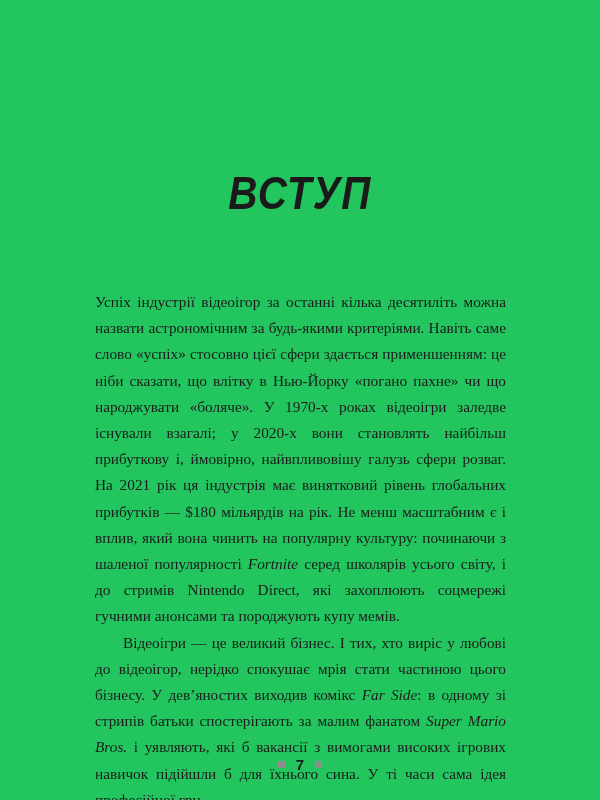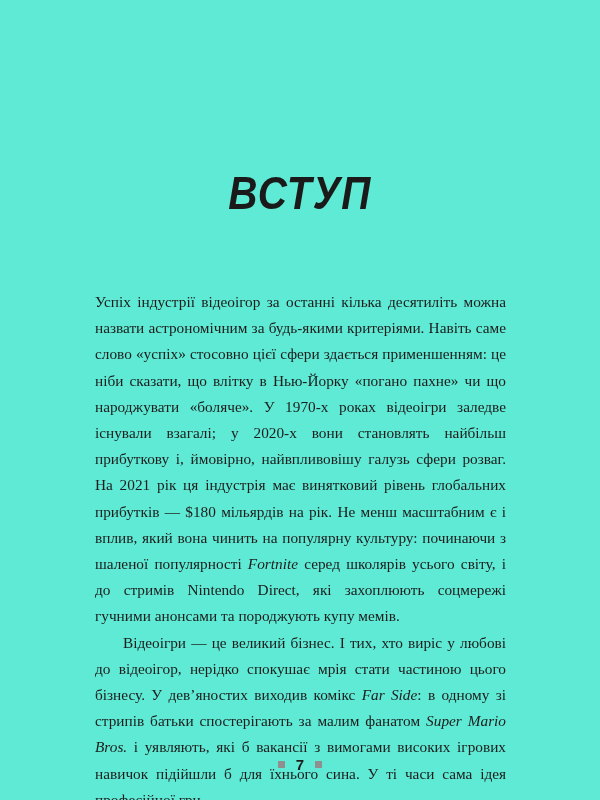--- a/index.html
+++ b/index.html
@@ -11,21 +11,21 @@
     height: 800px;
     background: #ffffff;
     font-family: "Liberation Serif", serif;
     overflow: hidden;
     position: relative;
   }
 
   .page {
     position: absolute;
     inset: 0;
-    background: #5eead4;
+    background: #22c55e;
   }
 
   
   .chapter-title {
     position: absolute;
     left: 0;
     right: 0;
     top: 168px;
     text-align: center;
     font-family: "Liberation Sans", sans-serif;

